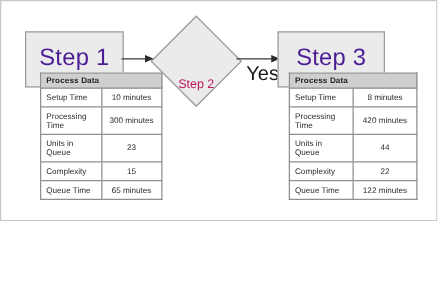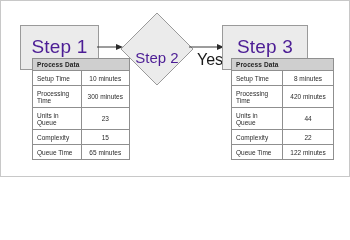--- a/index.html
+++ b/index.html
@@ -47,28 +47,28 @@
     position: absolute;
     left: 118px;
     top: 10px;
     width: 76px;
     height: 76px;
   }
   #decision svg { display: block; }
   .diamond-label {
     position: absolute;
     left: 0;
-    top: 8px;
+    top: 18px;
     width: 76px;
     height: 76px;
     display: flex;
     align-items: center;
     justify-content: center;
-    font-size: 15px;
-    color: #4c1d95;
+    font-size: 10px;
+    color: #be185d;
     white-space: nowrap;
   }
 
   
   .connector {
     position: absolute;
   }
   #conn1 { left: 96px;  top: 38px; width: 28px; height: 16px; }
   #conn2 { left: 188px; top: 38px; width: 36px; height: 16px; }
 

